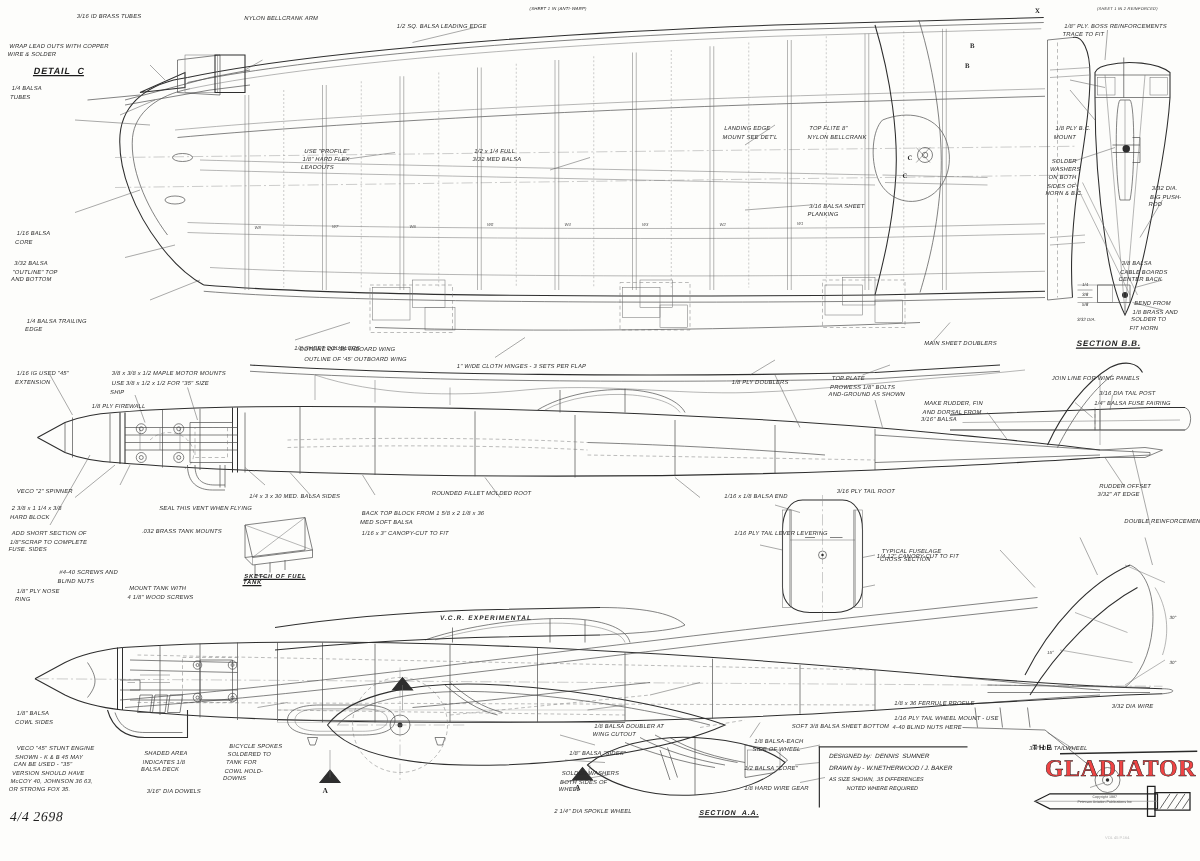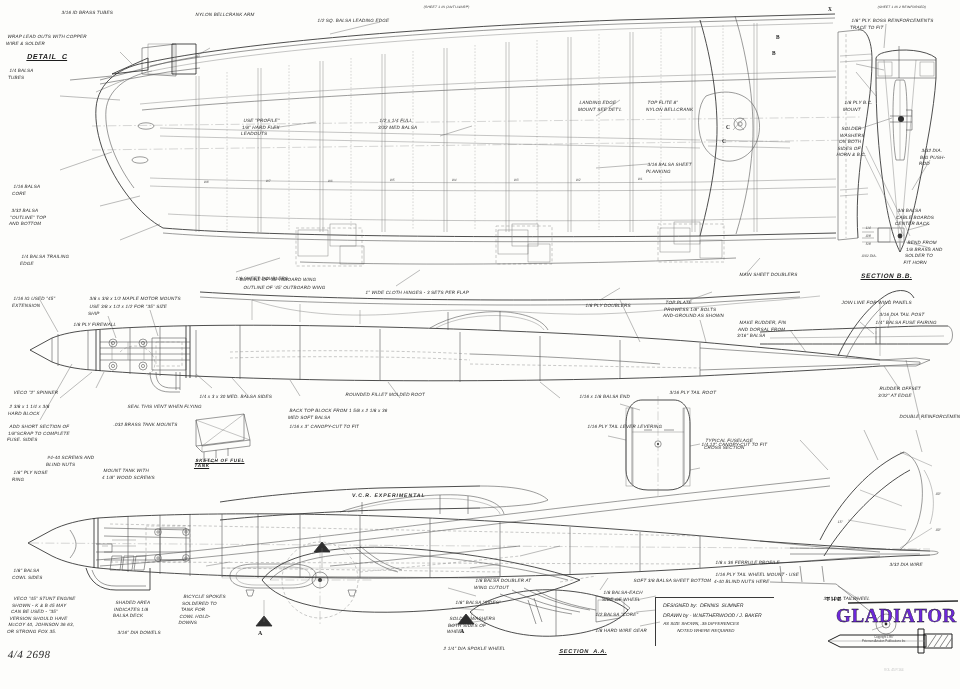--- a/index.html
+++ b/index.html
@@ -21,21 +21,21 @@
   #titleblock{position:absolute;left:655px;top:597px;width:118px;height:48px;
               border-left:1.1px solid #3a3a3a;border-top:1.1px solid #3a3a3a;}
   #tb-lines{position:absolute;left:664px;top:601px;width:112px;}
   .tbline{font-size:5px;color:#262626;line-height:1.9;white-space:pre;
           transform:skewX(-12deg);transform-origin:left top;}
   .tbline.sm{font-size:4.4px;line-height:1.65;}
   #logo{position:absolute;left:826px;top:596px;}
   #logo .the{position:absolute;left:0;top:0;font-size:6px;font-weight:bold;
              color:#1a1a1a;letter-spacing:1.6px;}
   #logo .glad{position:absolute;left:10px;top:9px;font-size:19px;
-              font-weight:bold;color:#6d28d9;letter-spacing:.6px;
+              font-weight:bold;color:#ef4444;letter-spacing:.6px;
               font-family:"Liberation Serif",serif;
               text-align:right;
               -webkit-text-stroke:.35px #111;}
   #logo .cr{position:absolute;left:36px;top:40px;font-size:2.9px;
             color:#4a4a4a;line-height:1.35;text-align:center;white-space:pre;}
   #drawno{position:absolute;left:8px;top:648px;font-size:11px;
           color:#1f1f1f;font-family:"Liberation Serif",serif;
           letter-spacing:.5px;transform:skewX(-10deg);}
   #vcr{position:absolute;left:352px;top:492px;font-size:5.2px;
        font-weight:bold;color:#2a2a2a;letter-spacing:.9px;

